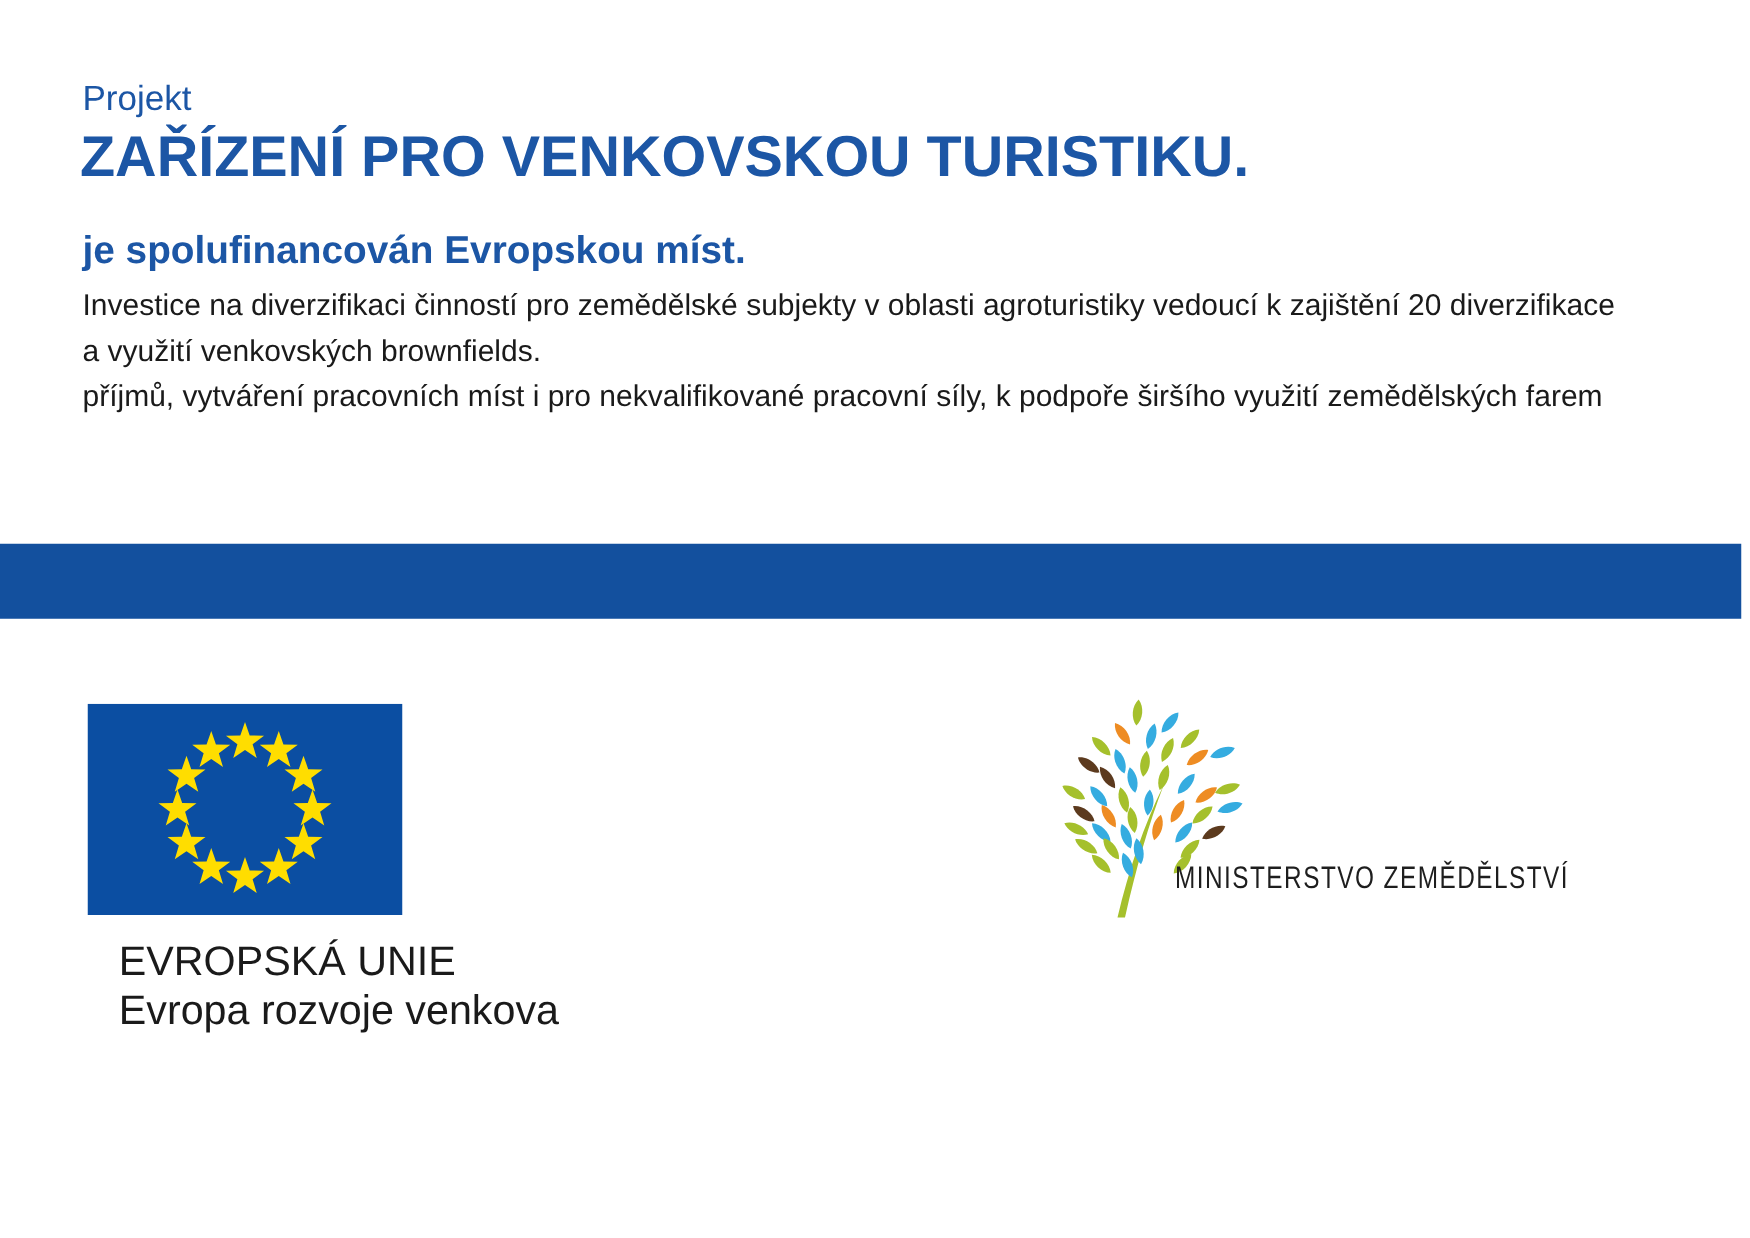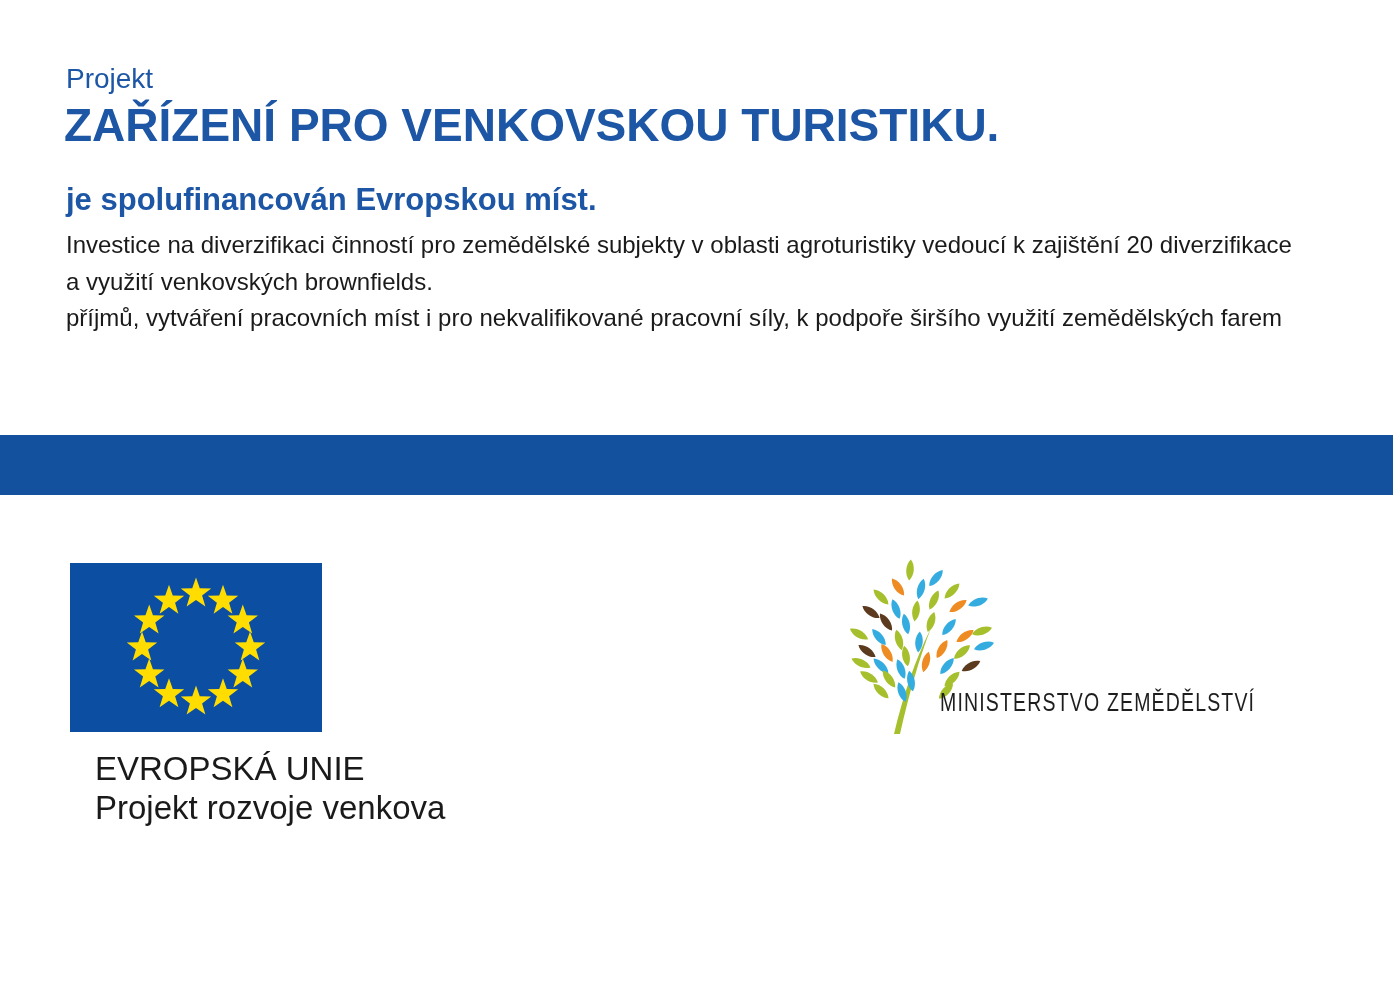--- a/index.html
+++ b/index.html
@@ -100,21 +100,21 @@
     <use class="star" href="#star" x="99" y="131.3"></use>
     <use class="star" href="#star" x="79.2" y="111.5"></use>
     <use class="star" href="#star" x="72" y="84.5"></use>
     <use class="star" href="#star" x="79.2" y="57.5"></use>
     <use class="star" href="#star" x="99" y="37.7"></use>
   </g>
 </svg>
 
 <div class="abs eu-text">
   <div>EVROPSKÁ UNIE</div>
-  <div>Projekt rozvoje venkova</div>
+  <div>Evropa rozvoje venkova</div>
 </div>
 
 <svg class="abs ministry-logo-tree" viewBox="0 0 150 190" xmlns="http://www.w3.org/2000/svg" aria-hidden="true">
   <defs>
     <path id="leaf" d="M0,-10.5 C5,-5 5,5 0,10.5 C-5,5 -5,-5 0,-10.5 Z"></path>
   </defs>
   <path class="trunk" d="M52,178 C61,138 71,103 83,72 C67,104 55,140 46,178 Z"></path>
   <g>
     <use class="leaf-g" href="#leaf" transform="translate(62,14) rotate(5)"></use>
     <use class="leaf-b" href="#leaf" transform="translate(88,22) rotate(40)"></use>

